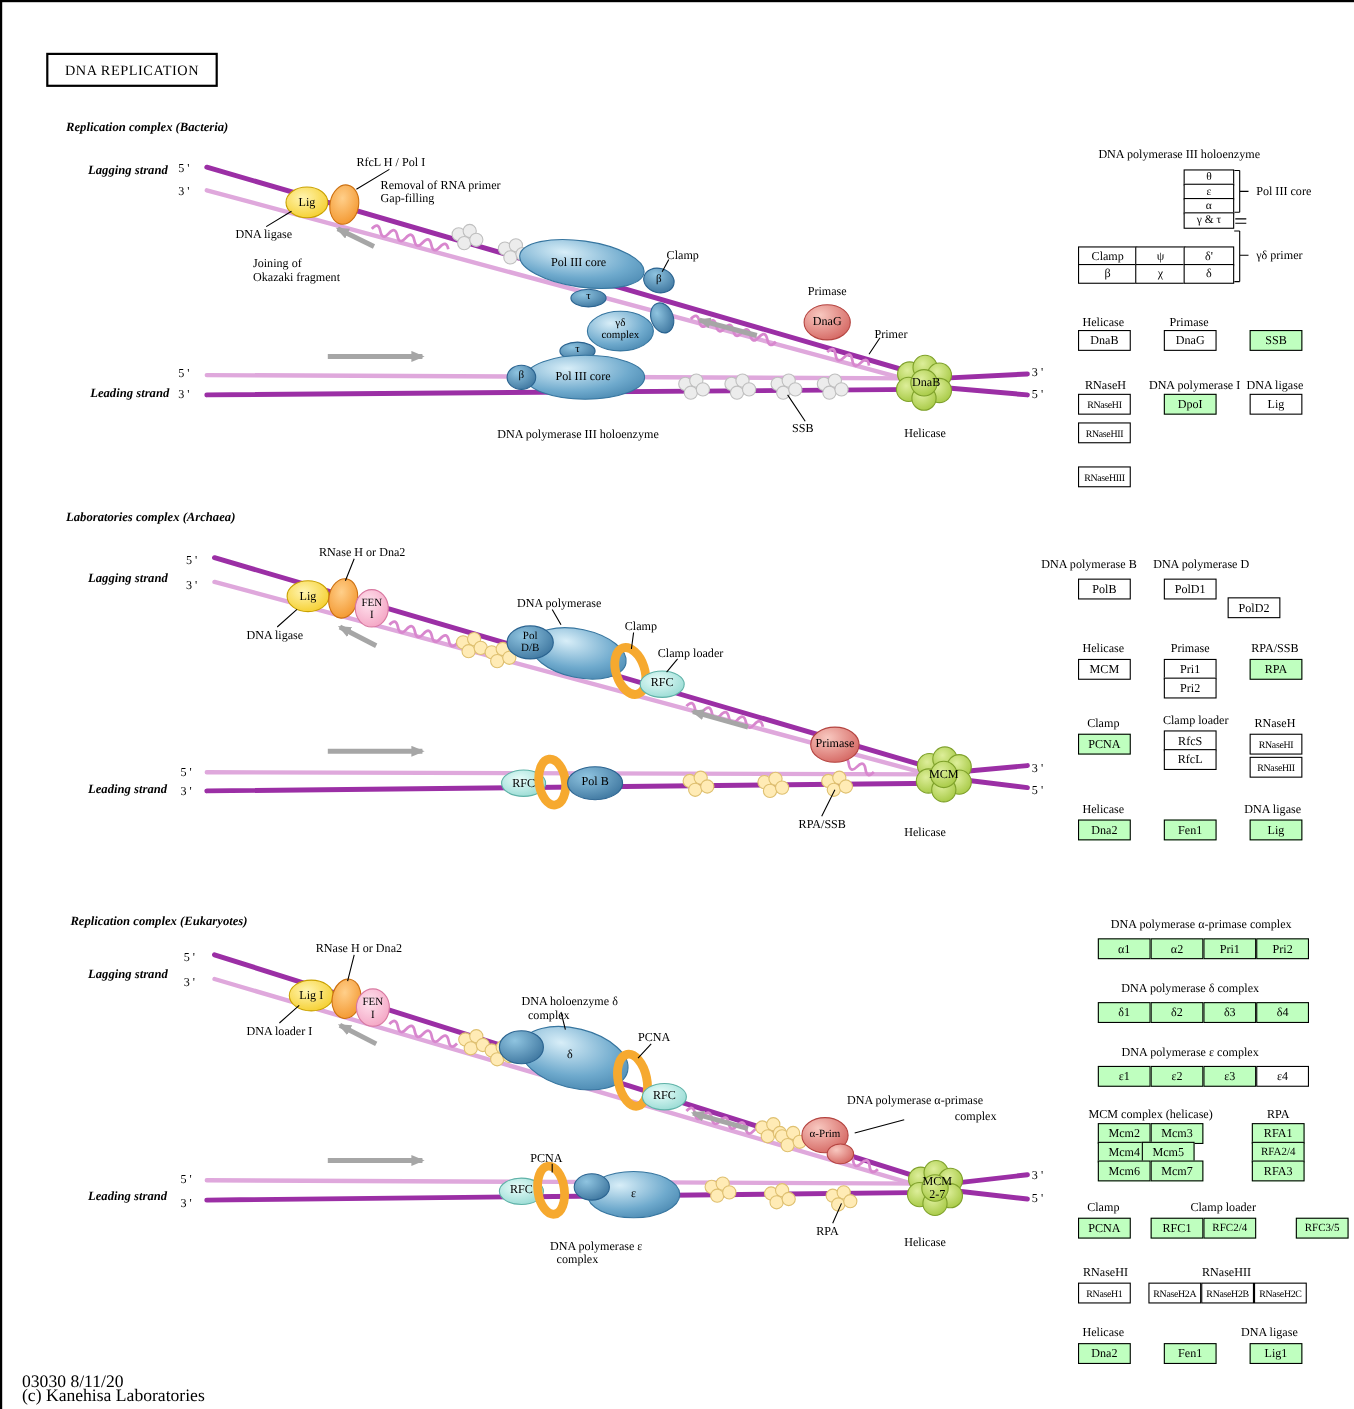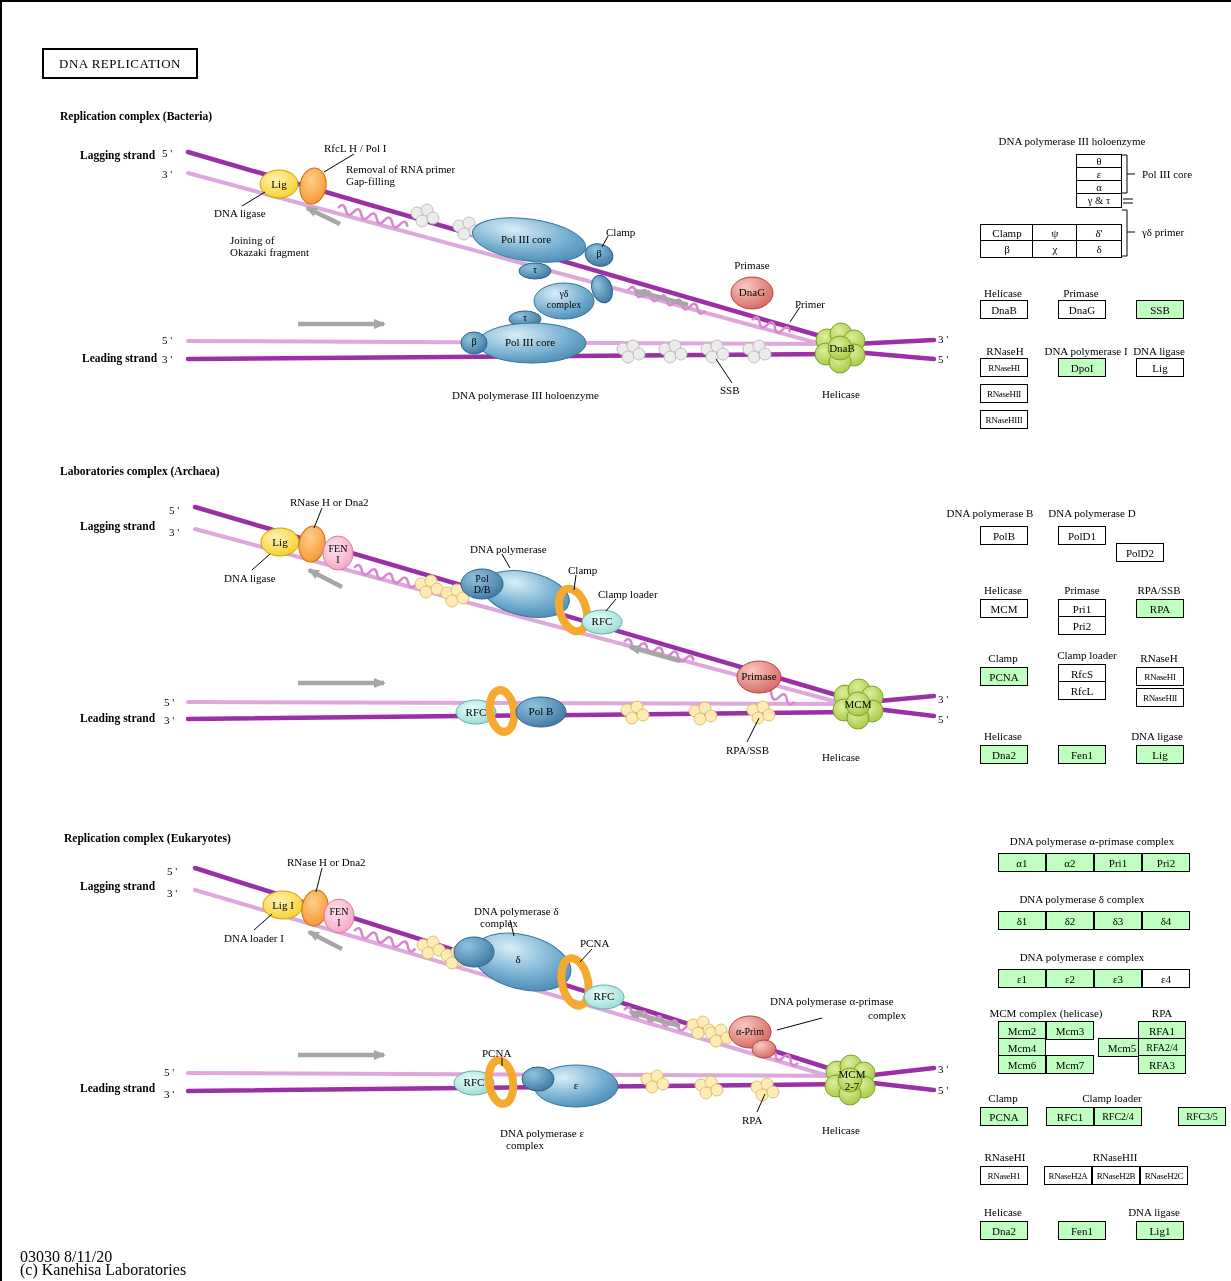--- a/index.html
+++ b/index.html
@@ -1,21 +1,21 @@
 <!DOCTYPE html>
 <html><head>
 <meta charset="utf-8">
 <style>
   html,body{margin:0;padding:0;background:#fff;}
   #canvas{position:relative;width:1231px;height:1281px;background:#fff;border:2px solid #000;
           font-family:"Liberation Serif",serif;overflow:hidden;}
   #art{position:absolute;left:0;top:0;z-index:1;}
   .lbl{position:absolute;z-index:3;font-size:11px;line-height:1.12;color:#000;white-space:nowrap;}
   .c{transform:translateX(-50%);}
-  .b{font-weight:bold;font-size:11.5px;}
+  .b{font-weight:bold;font-size:11.5px;font-style:italic;}
   .sm{font-size:10px;}
   .hdr{position:absolute;z-index:3;font-size:11px;white-space:nowrap;transform:translateX(-50%);}
   .kbox{position:absolute;z-index:3;width:46px;height:17px;background:#fff;border:1px solid #000;
         font-size:11px;display:flex;align-items:center;justify-content:center;cursor:pointer;}
   .g{background:#BFFFBF;}
   .cell{width:44px;height:13px;font-size:10.5px;}
   .cell2{width:44px;height:16px;}
   .cw{width:52px;}
   .xs{font-size:9px;letter-spacing:-0.3px;}
   .s10{font-size:10px;}
@@ -361,21 +361,21 @@
 <div class="lbl" style="left:1140px;top:166px">Pol III core</div>
 <div class="lbl" style="left:1140px;top:224px">γδ primer</div>
 <div class="hdr" style="left:1001px;top:285px">Helicase</div>
 <div class="kbox" style="left:978px;top:298px">DnaB</div>
 <div class="hdr" style="left:1079px;top:285px">Primase</div>
 <div class="kbox" style="left:1056px;top:298px">DnaG</div>
 <div class="kbox g" style="left:1134px;top:298px">SSB</div>
 <div class="hdr" style="left:1003px;top:343px">RNaseH</div>
 <div class="kbox xs" style="left:978px;top:356px">RNaseHI</div>
 <div class="kbox xs" style="left:978px;top:382px">RNaseHII</div>
-<div class="kbox xs" style="left:978px;top:408px">RNaseHIII</div>
+<div class="kbox xs" style="left:978px;top:422px">RNaseHIII</div>
 <div class="hdr" style="left:1084px;top:343px">DNA polymerase I</div>
 <div class="kbox g" style="left:1056px;top:356px">DpoI</div>
 <div class="hdr" style="left:1157px;top:343px">DNA ligase</div>
 <div class="kbox" style="left:1134px;top:356px">Lig</div>
 
 <div class="lbl b" style="left:58px;top:463px">Laboratories complex (Archaea)</div>
 <div class="lbl b" style="left:78px;top:518px">Lagging strand</div>
 <div class="lbl" style="left:167px;top:502px">5 '</div>
 <div class="lbl" style="left:167px;top:524px">3 '</div>
 <div class="lbl" style="left:288px;top:494px">RNase H or Dna2</div>
@@ -429,21 +429,21 @@
 
 <div class="lbl b" style="left:62px;top:830px">Replication complex (Eukaryotes)</div>
 <div class="lbl b" style="left:78px;top:878px">Lagging strand</div>
 <div class="lbl" style="left:165px;top:863px">5 '</div>
 <div class="lbl" style="left:165px;top:885px">3 '</div>
 <div class="lbl" style="left:285px;top:854px">RNase H or Dna2</div>
 <div class="lbl c" style="left:281px;top:897px">Lig I</div>
 <div class="lbl c sm" style="left:337px;top:904px">FEN</div>
 <div class="lbl c sm" style="left:337px;top:915px">I</div>
 <div class="lbl" style="left:222px;top:930px">DNA loader I</div>
-<div class="lbl" style="left:472px;top:903px">DNA polymerase δ</div>
+<div class="lbl" style="left:472px;top:903px">DNA holoenzyme δ</div>
 <div class="lbl" style="left:478px;top:915px">complex</div>
 <div class="lbl c" style="left:516px;top:951px">δ</div>
 <div class="lbl" style="left:578px;top:935px">PCNA</div>
 <div class="lbl c" style="left:602px;top:988px">RFC</div>
 <div class="lbl" style="left:768px;top:993px">DNA polymerase α-primase</div>
 <div class="lbl" style="left:866px;top:1007px">complex</div>
 <div class="lbl c sm" style="left:748px;top:1024px">α-Prim</div>
 <div class="lbl c" style="left:850px;top:1066px">MCM</div>
 <div class="lbl c" style="left:850px;top:1078px">2-7</div>
 <div class="lbl" style="left:480px;top:1045px">PCNA</div>
@@ -472,21 +472,21 @@
 <div class="hdr" style="left:1080px;top:949px">DNA polymerase ε complex</div>
 <div class="kbox g" style="left:996px;top:967px">ε1</div>
 <div class="kbox g" style="left:1044px;top:967px">ε2</div>
 <div class="kbox g" style="left:1092px;top:967px">ε3</div>
 <div class="kbox" style="left:1140px;top:967px">ε4</div>
 <div class="hdr" style="left:1044px;top:1005px">MCM complex (helicase)</div>
 <div class="hdr" style="left:1160px;top:1005px">RPA</div>
 <div class="kbox g" style="left:996px;top:1019px">Mcm2</div>
 <div class="kbox g" style="left:1044px;top:1019px">Mcm3</div>
 <div class="kbox g" style="left:996px;top:1036px">Mcm4</div>
-<div class="kbox g" style="left:1096px;top:1036px">Mcm5</div>
+<div class="kbox g" style="left:1036px;top:1036px">Mcm5</div>
 <div class="kbox g" style="left:996px;top:1053px">Mcm6</div>
 <div class="kbox g" style="left:1044px;top:1053px">Mcm7</div>
 <div class="kbox g" style="left:1136px;top:1019px">RFA1</div>
 <div class="kbox g s10" style="left:1136px;top:1036px">RFA2/4</div>
 <div class="kbox g" style="left:1136px;top:1053px">RFA3</div>
 <div class="hdr" style="left:1001px;top:1090px">Clamp</div>
 <div class="kbox g" style="left:978px;top:1105px">PCNA</div>
 <div class="hdr" style="left:1110px;top:1090px">Clamp loader</div>
 <div class="kbox g" style="left:1044px;top:1105px">RFC1</div>
 <div class="kbox g s10" style="left:1092px;top:1105px">RFC2/4</div>

